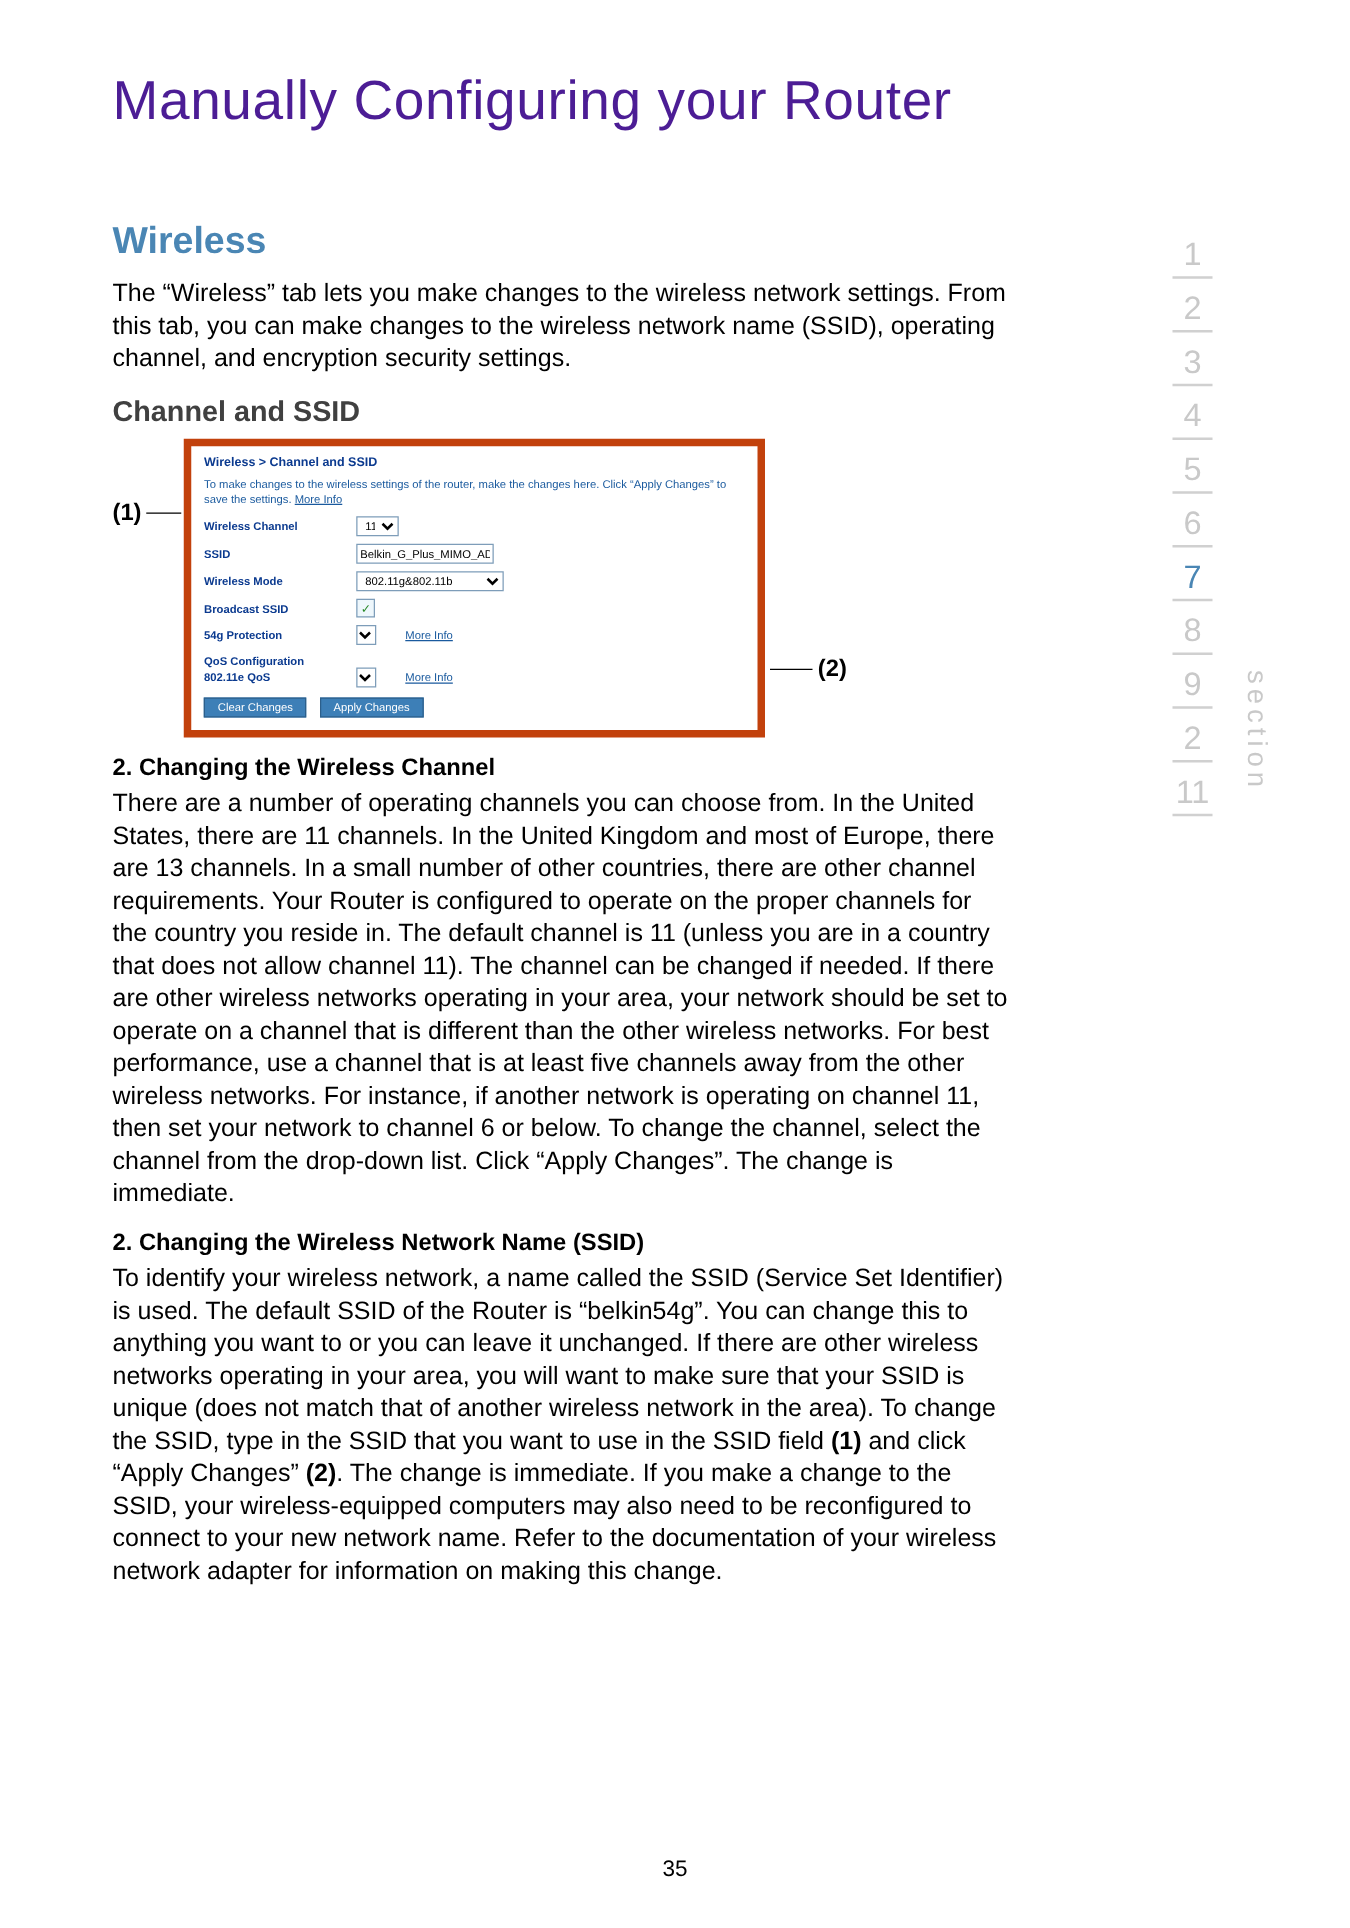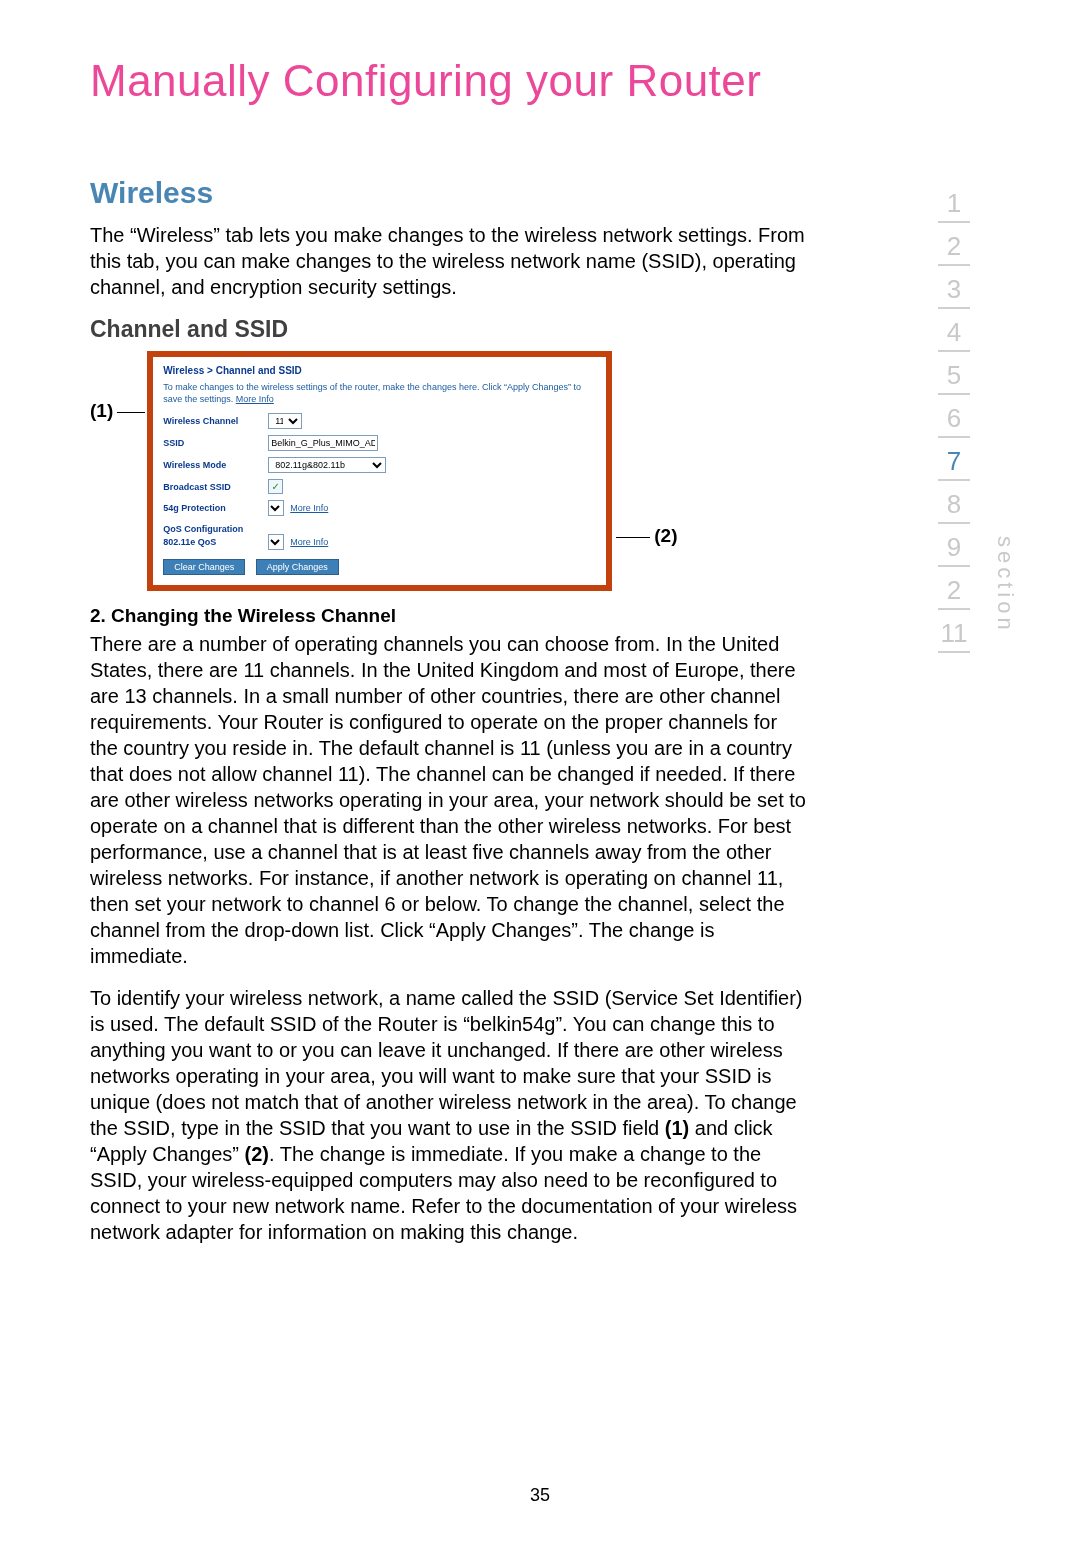--- a/index.html
+++ b/index.html
@@ -11,21 +11,21 @@
   }
   .page {
     width: 1080px;
     height: 1542px;
     position: relative;
     box-sizing: border-box;
     padding: 56px 70px 0 90px;
   }
   .title {
     font-size: 44px;
-    color: #ec4899;
+    color: #4c1d95;
     letter-spacing: 0.5px;
     margin-bottom: 70px;
   }
   .content {
     display: flex;
     align-items: flex-start;
   }
   .main {
     width: 720px;
   }
@@ -93,20 +93,21 @@
     font-size: 9px;
     line-height: 1.3;
     margin-bottom: 8px;
   }
   .fig-desc .more { text-decoration: underline; }
   .fig-row {
     display: flex;
     align-items: center;
     margin-bottom: 6px;
     font-size: 9px;
+    gap: 17px;
   }
   .fig-label {
     width: 105px;
     color: #0b3a8f;
     font-weight: bold;
   }
   .fig-select, .fig-input {
     font-size: 9px;
     border: 1px solid #7e9db9;
     background: #fff;
@@ -271,20 +272,21 @@
         </div>
 
         <span class="callout c2">
           <span class="callout-line" style="width:34px;margin-right:4px;"></span><span>(2)</span>
         </span>
       </div>
 
       <div class="h3">2. Changing the Wireless Channel</div>
       <p class="para">There are a number of operating channels you can choose from. In the United States, there are 11 channels. In the United Kingdom and most of Europe, there are 13 channels. In a small number of other countries, there are other channel requirements. Your Router is configured to operate on the proper channels for the country you reside in. The default channel is 11 (unless you are in a country that does not allow channel 11). The channel can be changed if needed. If there are other wireless networks operating in your area, your network should be set to operate on a channel that is different than the other wireless networks. For best performance, use a channel that is at least five channels away from the other wireless networks. For instance, if another network is operating on channel 11, then set your network to channel 6 or below. To change the channel, select the channel from the drop-down list. Click “Apply Changes”. The change is immediate.</p>
 
+      <div class="h3">2. Changing the Wireless Network Name (SSID)</div>
       <p class="para">
         <span>To identify your wireless network, a name called the SSID (Service Set Identifier) is used. The default SSID of the Router is “belkin54g”. You can change this to anything you want to or you can leave it unchanged. If there are other wireless networks operating in your area, you will want to make sure that your SSID is unique (does not match that of another wireless network in the area). To change the SSID, type in the SSID that you want to use in the SSID field </span><b>(1)</b><span> and click “Apply Changes” </span><b>(2)</b><span>. The change is immediate. If you make a change to the SSID, your wireless-equipped computers may also need to be reconfigured to connect to your new network name. Refer to the documentation of your wireless network adapter for information on making this change.</span>
       </p>
 
     </div>
   </div>
 
   <div class="sidebar">
     <div class="sec-nums">
       <div class="sec-num">1</div>

